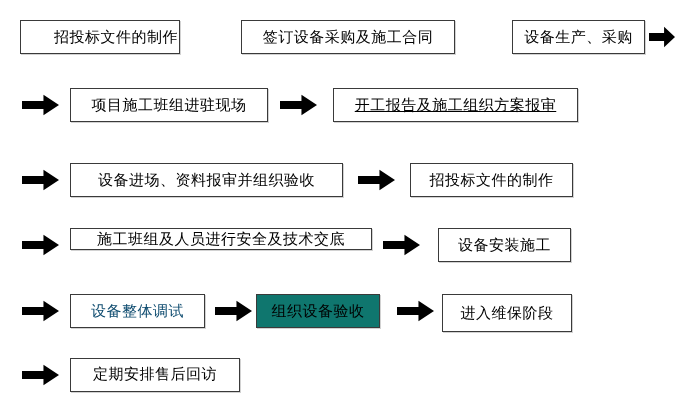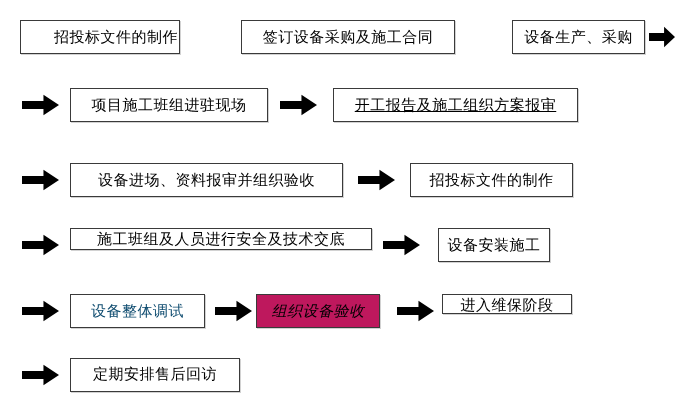--- a/index.html
+++ b/index.html
@@ -74,30 +74,30 @@
     </div>
     <div class="node" style="left: 70px; top: 163px; width: 273px; height: 34px; border-color: rgb(58, 58, 58); background: rgb(255, 255, 255);">
       <span class="node-label" style="color: rgb(0, 0, 0);">设备进场、资料报审并组织验收</span>
     </div>
     <div class="node" style="left: 410px; top: 163px; width: 163px; height: 34px; border-color: rgb(58, 58, 58); background: rgb(255, 255, 255);">
       <span class="node-label" style="color: rgb(0, 0, 0);">招投标文件的制作</span>
     </div>
     <div class="node" style="left: 70px; top: 228px; width: 302px; height: 22px; border-color: rgb(58, 58, 58); background: rgb(255, 255, 255);">
       <span class="node-label" style="color: rgb(0, 0, 0);">施工班组及人员进行安全及技术交底</span>
     </div>
-    <div class="node" style="left: 438px; top: 228px; width: 112px; height: 34px; border-color: rgb(58, 58, 58); background: rgb(255, 255, 255);">
+    <div class="node" style="left: 438px; top: 228px; width: 133px; height: 34px; border-color: rgb(58, 58, 58); background: rgb(255, 255, 255);">
       <span class="node-label" style="color: rgb(0, 0, 0);">设备安装施工</span>
     </div>
     <div class="node" style="left: 70px; top: 294px; width: 135px; height: 34px; border-color: rgb(58, 58, 58); background: rgb(255, 255, 255);">
       <span class="node-label" style="color: #0c4a6e;">设备整体调试</span>
     </div>
-    <div class="node" style="left: 256px; top: 294px; width: 124px; height: 34px; border-color: rgb(58, 58, 58); background: #be185d; font-style: italic;">
+    <div class="node" style="left: 256px; top: 294px; width: 124px; height: 34px; border-color: rgb(58, 58, 58); background: #0f766e;">
       <span class="node-label" style="color: rgb(0, 0, 0);">组织设备验收</span>
     </div>
-    <div class="node" style="left: 442px; top: 294px; width: 130px; height: 20px; border-color: rgb(58, 58, 58); background: rgb(255, 255, 255); align-items: flex-end;">
+    <div class="node" style="left: 442px; top: 294px; width: 130px; height: 38px; border-color: rgb(58, 58, 58); background: rgb(255, 255, 255);">
       <span class="node-label" style="color: rgb(0, 0, 0);">进入维保阶段</span>
     </div>
     <div class="node" style="left: 70px; top: 358px; width: 170px; height: 34px; border-color: rgb(58, 58, 58); background: rgb(255, 255, 255);">
       <span class="node-label" style="color: rgb(0, 0, 0); font-family: Liberation Mono, monospace;">定期安排售后回访</span>
     </div>
     <span class="arrow" style="left: 649px; top: 26px; width: 26px; height: 22px;">
       <svg viewBox="0 0 100 60" preserveAspectRatio="none" aria-hidden="true">
         <polygon points="0,19 58,19 58,2 100,30 58,58 58,41 0,41" fill="#000000"></polygon>
       </svg>
     </span>

